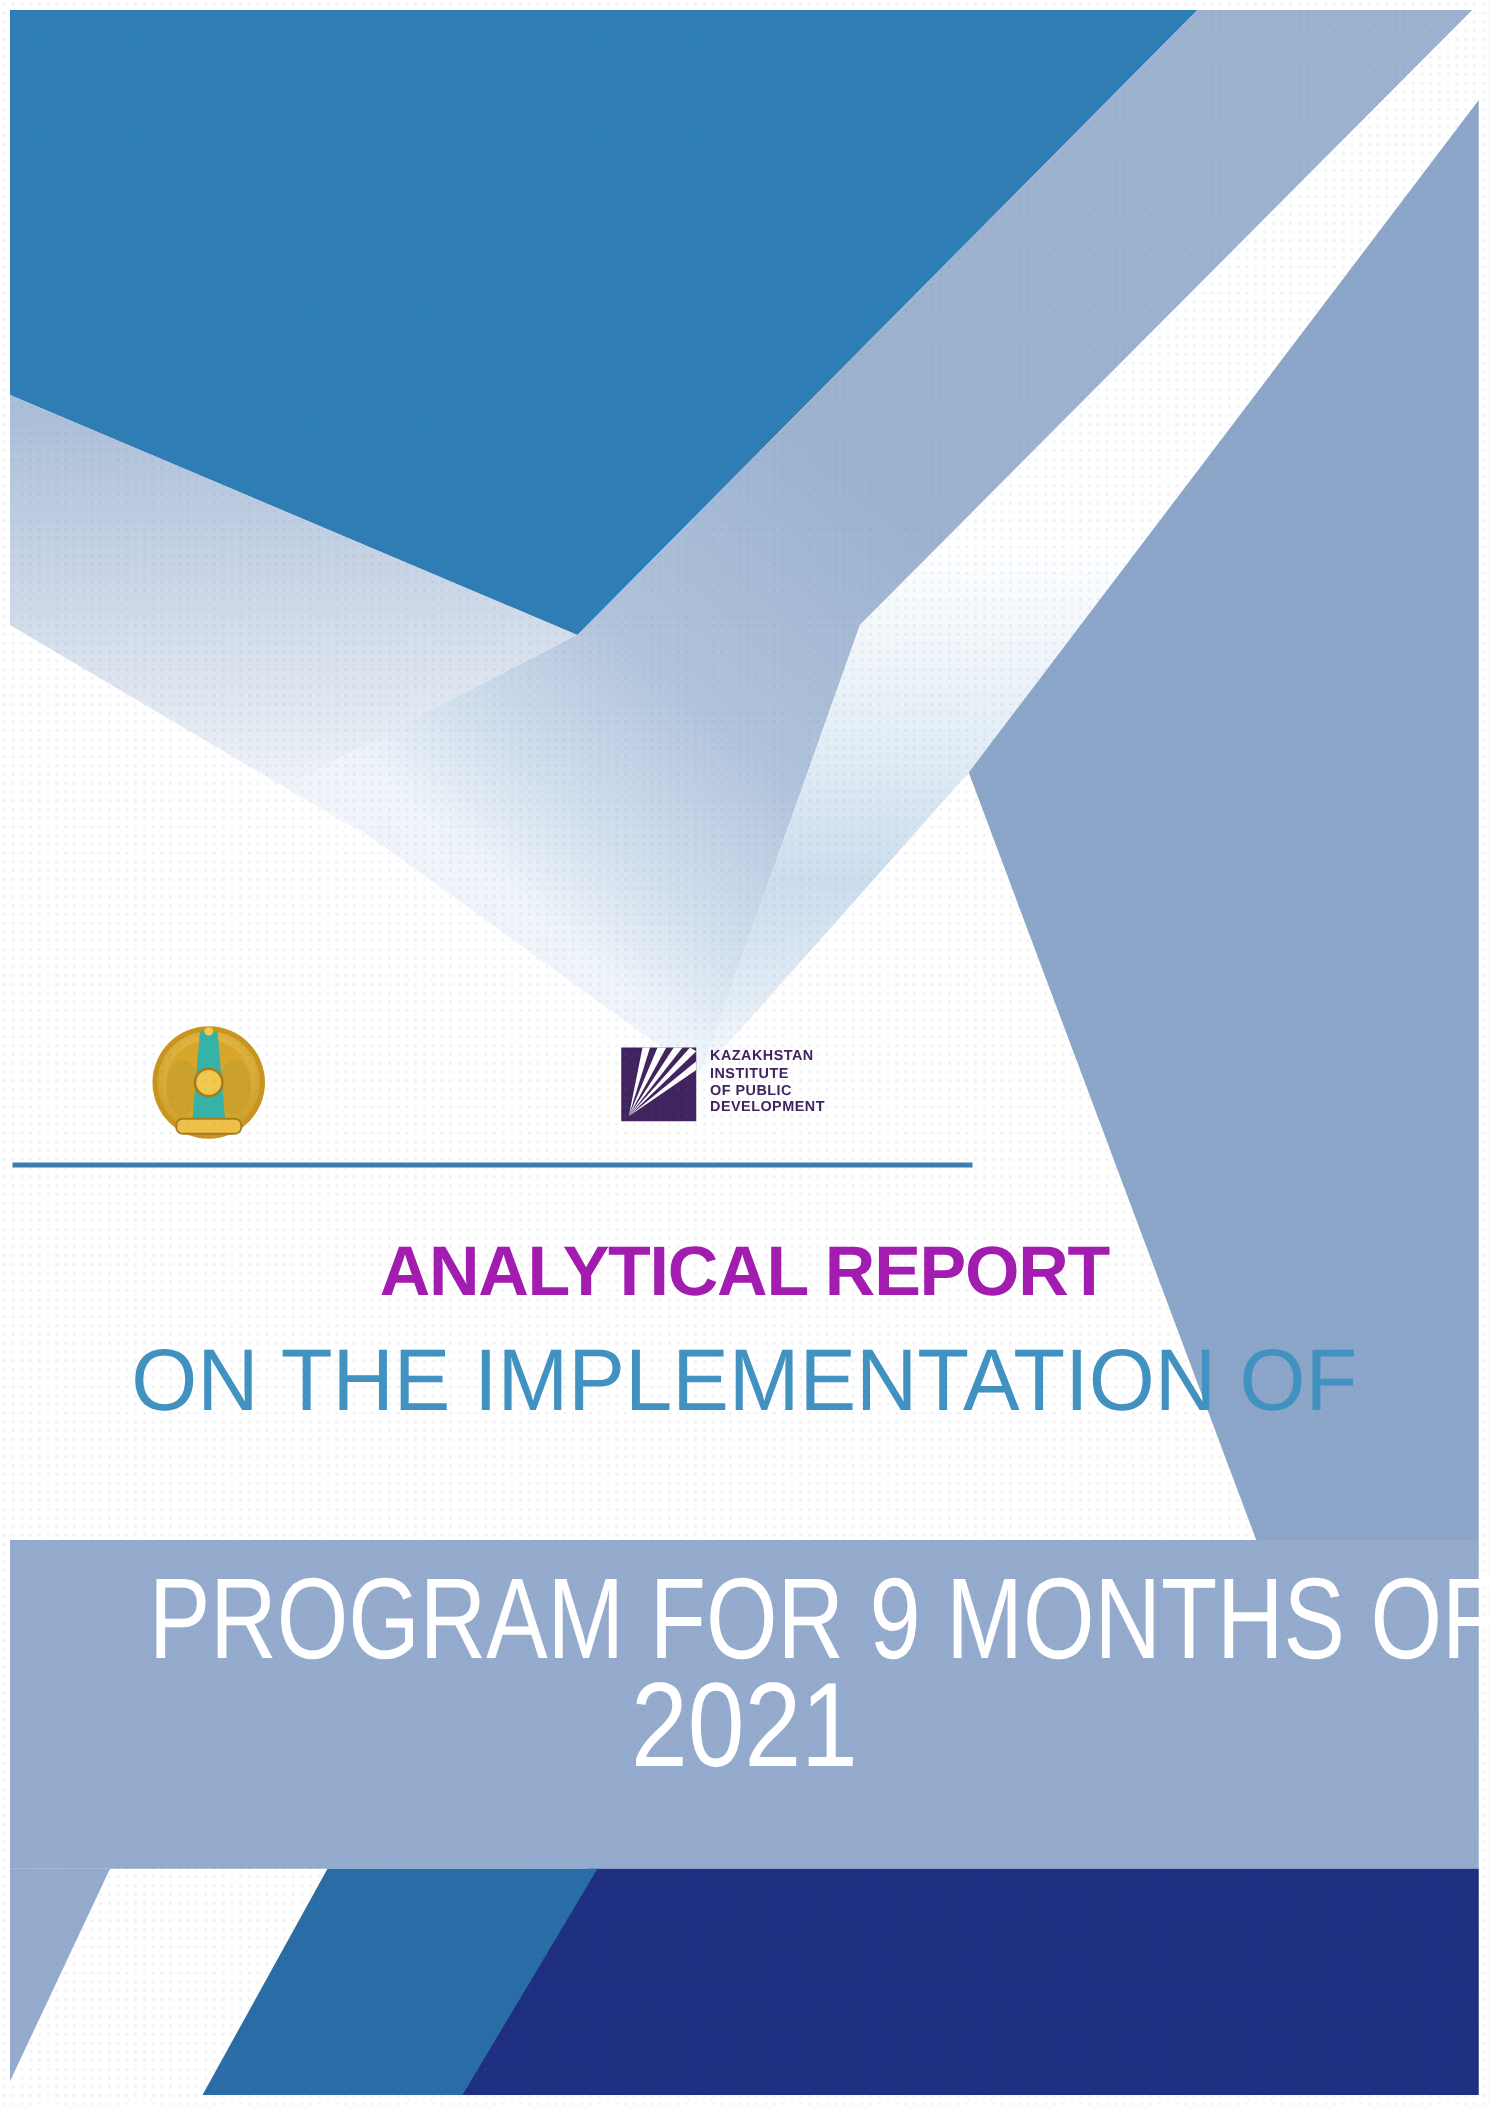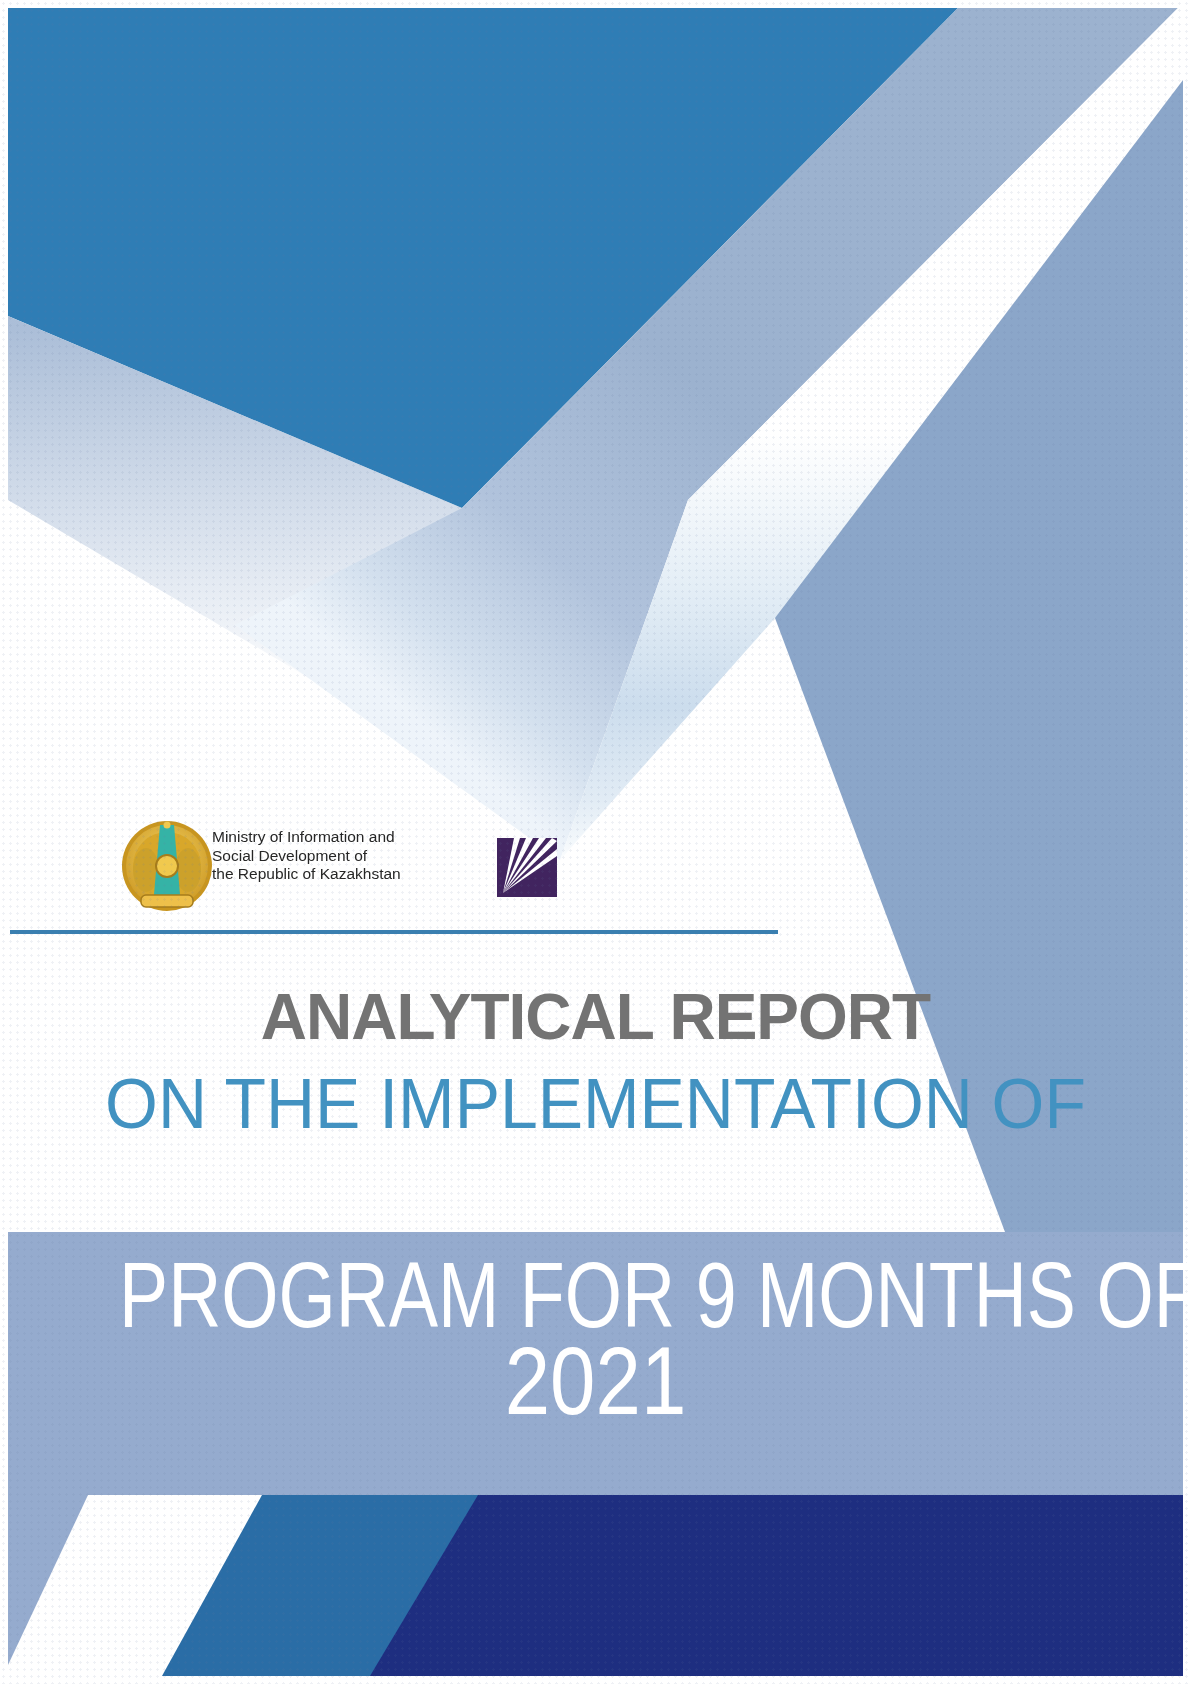--- a/index.html
+++ b/index.html
@@ -25,22 +25,22 @@
     font-size:15.5px;line-height:18.5px;color:#262626;
   }
   .kipd-text{
     left:568px;top:839px;width:160px;
     font-size:11.5px;line-height:13.8px;font-weight:bold;
     letter-spacing:.4px;color:#41245f;
   }
   
   .t-center{left:0;right:0;text-align:center;white-space:nowrap;}
   .title1{
-    top:984px;font-size:64px;line-height:66px;font-weight:bold;
-    letter-spacing:-1px;color:#737373;
+    top:984px;font-size:56px;line-height:66px;font-weight:bold;
+    letter-spacing:-1px;color:#a21caf;
   }
   .title2{
     top:1068px;font-size:70px;line-height:72px;font-weight:normal;
     color:#4292c1;transform:scaleX(.97);transform-origin:center;
   }
   .title3{
     top:1160px;font-size:52px;line-height:54px;font-weight:bold;
     letter-spacing:2px;color:#1b77b3;
   }
   .band-line1{
@@ -119,26 +119,27 @@
         <polygon points="503,893 526,838 533,838"></polygon>
         <polygon points="503,893 539,838 546,838"></polygon>
         <polygon points="503,893 552,838 557,841"></polygon>
         <polygon points="503,893 557,849 557,856"></polygon>
       </g>
     </g>
   </svg>
 
   <div class="texture"></div>
 
-  <div class="abs ministry-text">
-    <div>Ministry of Information and</div>
-    <div>Social Development of</div>
-    <div>the Republic of Kazakhstan</div>
+
+  <div class="abs kipd-text">
+    <div>KAZAKHSTAN</div>
+    <div>INSTITUTE</div>
+    <div>OF PUBLIC</div>
+    <div>DEVELOPMENT</div>
   </div>
-
 
   <div class="abs t-center title1">ANALYTICAL REPORT</div>
   <div class="abs t-center title2">ON THE IMPLEMENTATION OF</div>
 
   <div class="abs t-center band-line1">PROGRAM FOR 9 MONTHS OF</div>
   <div class="abs t-center band-line2">2021</div>
 
 </div>
 
 </body></html>

